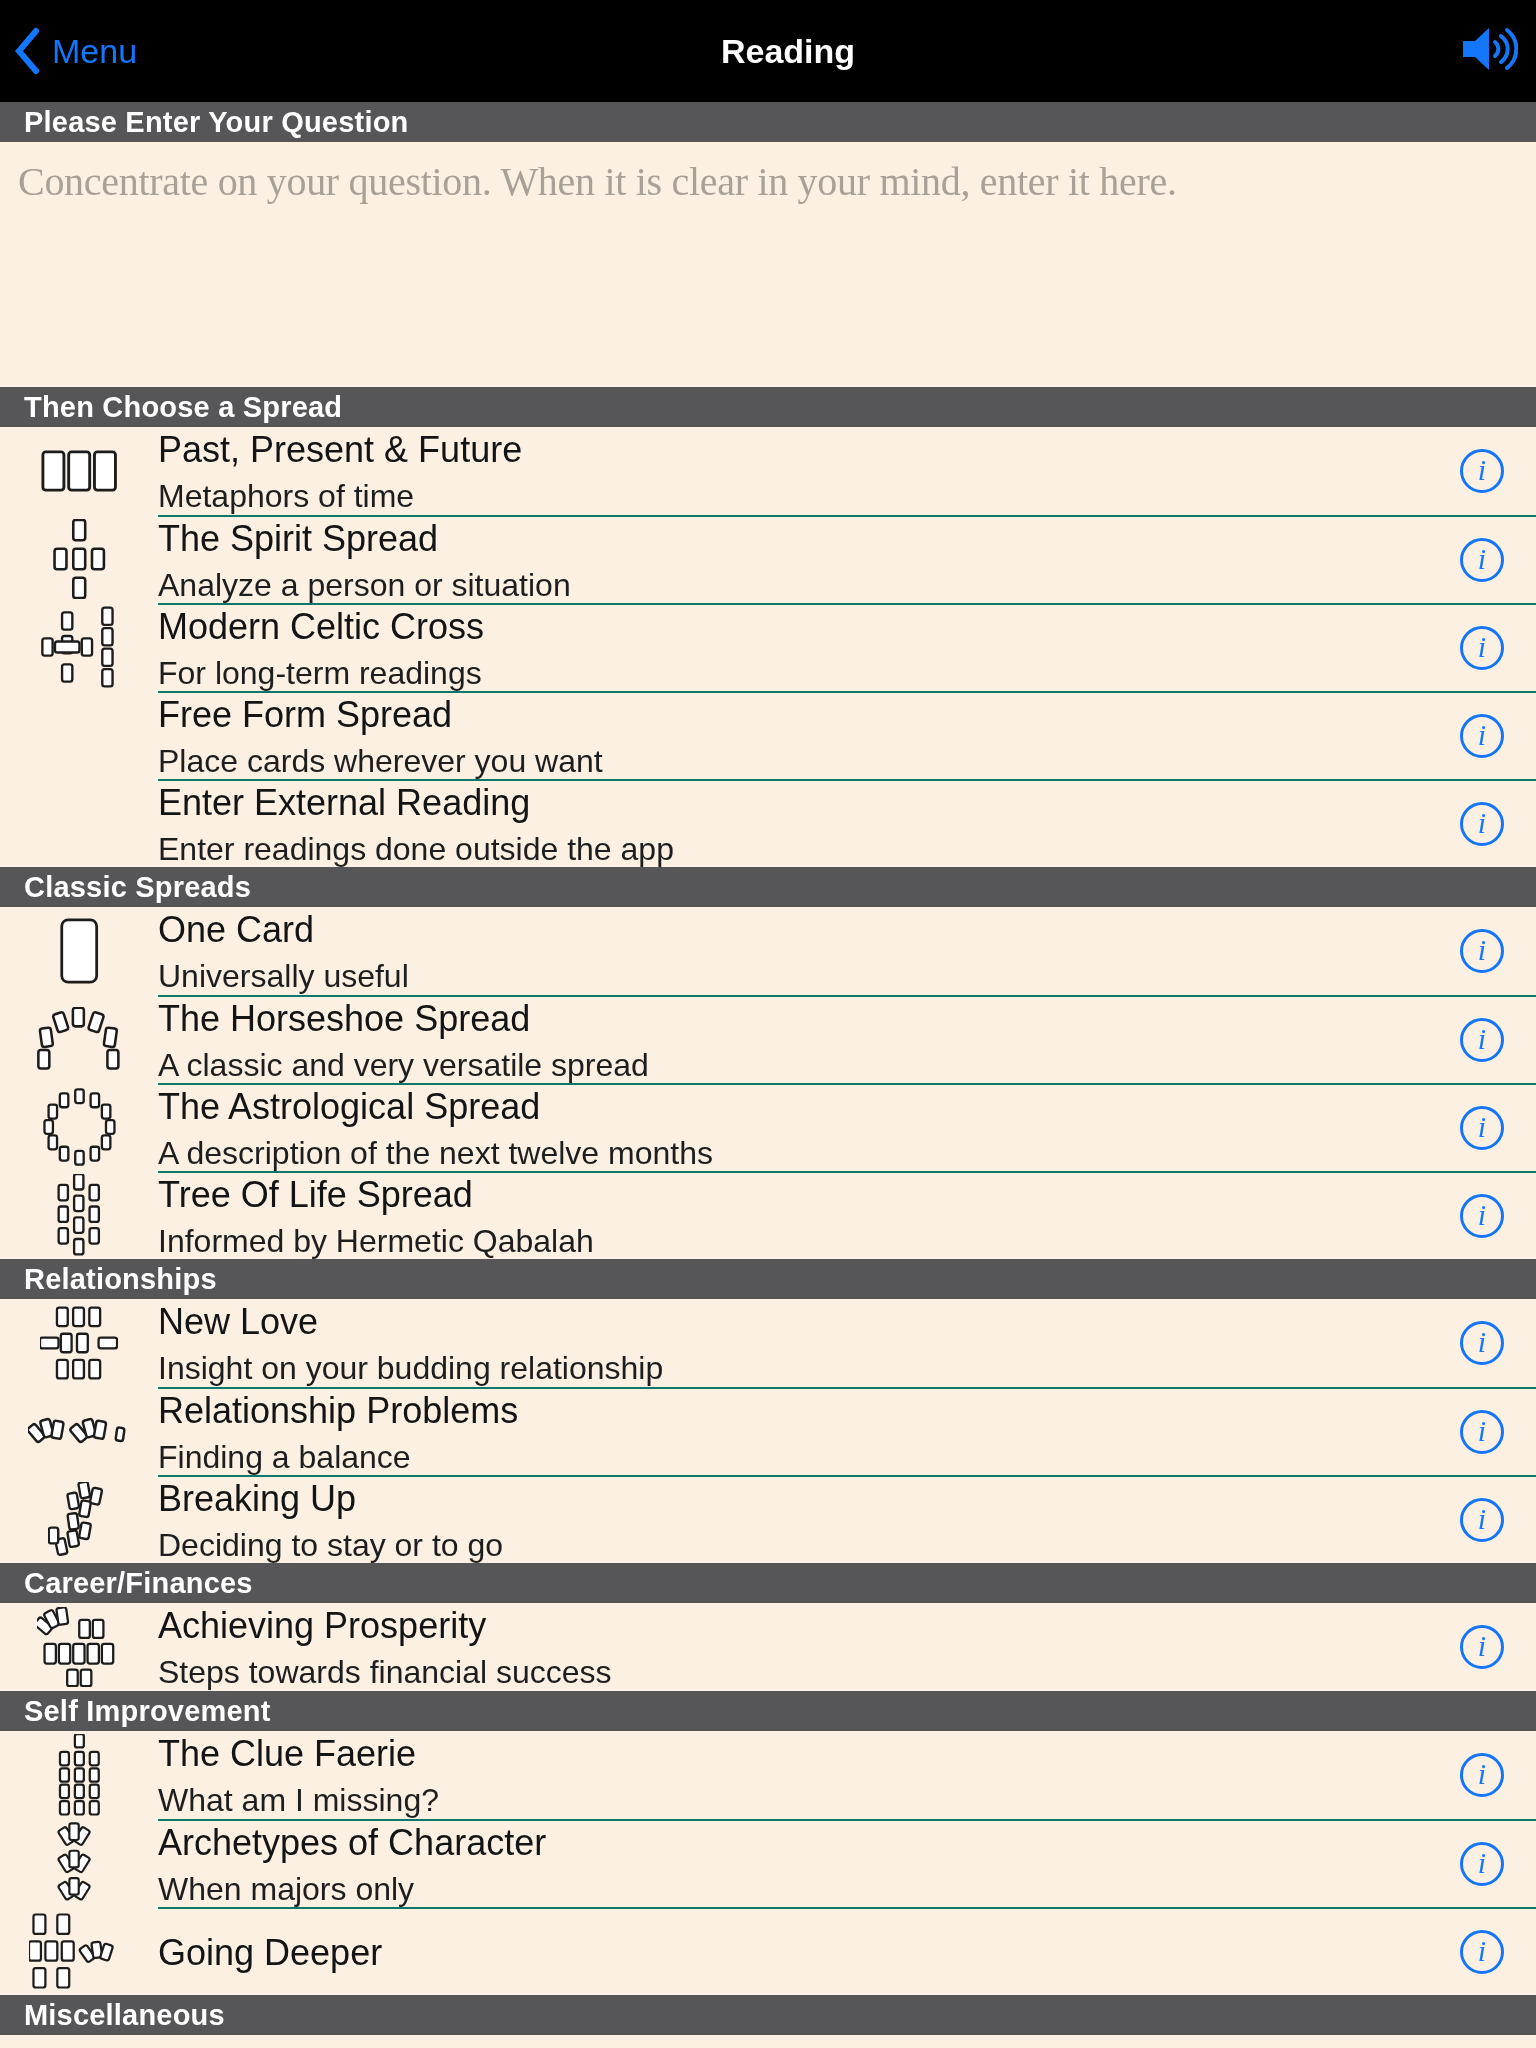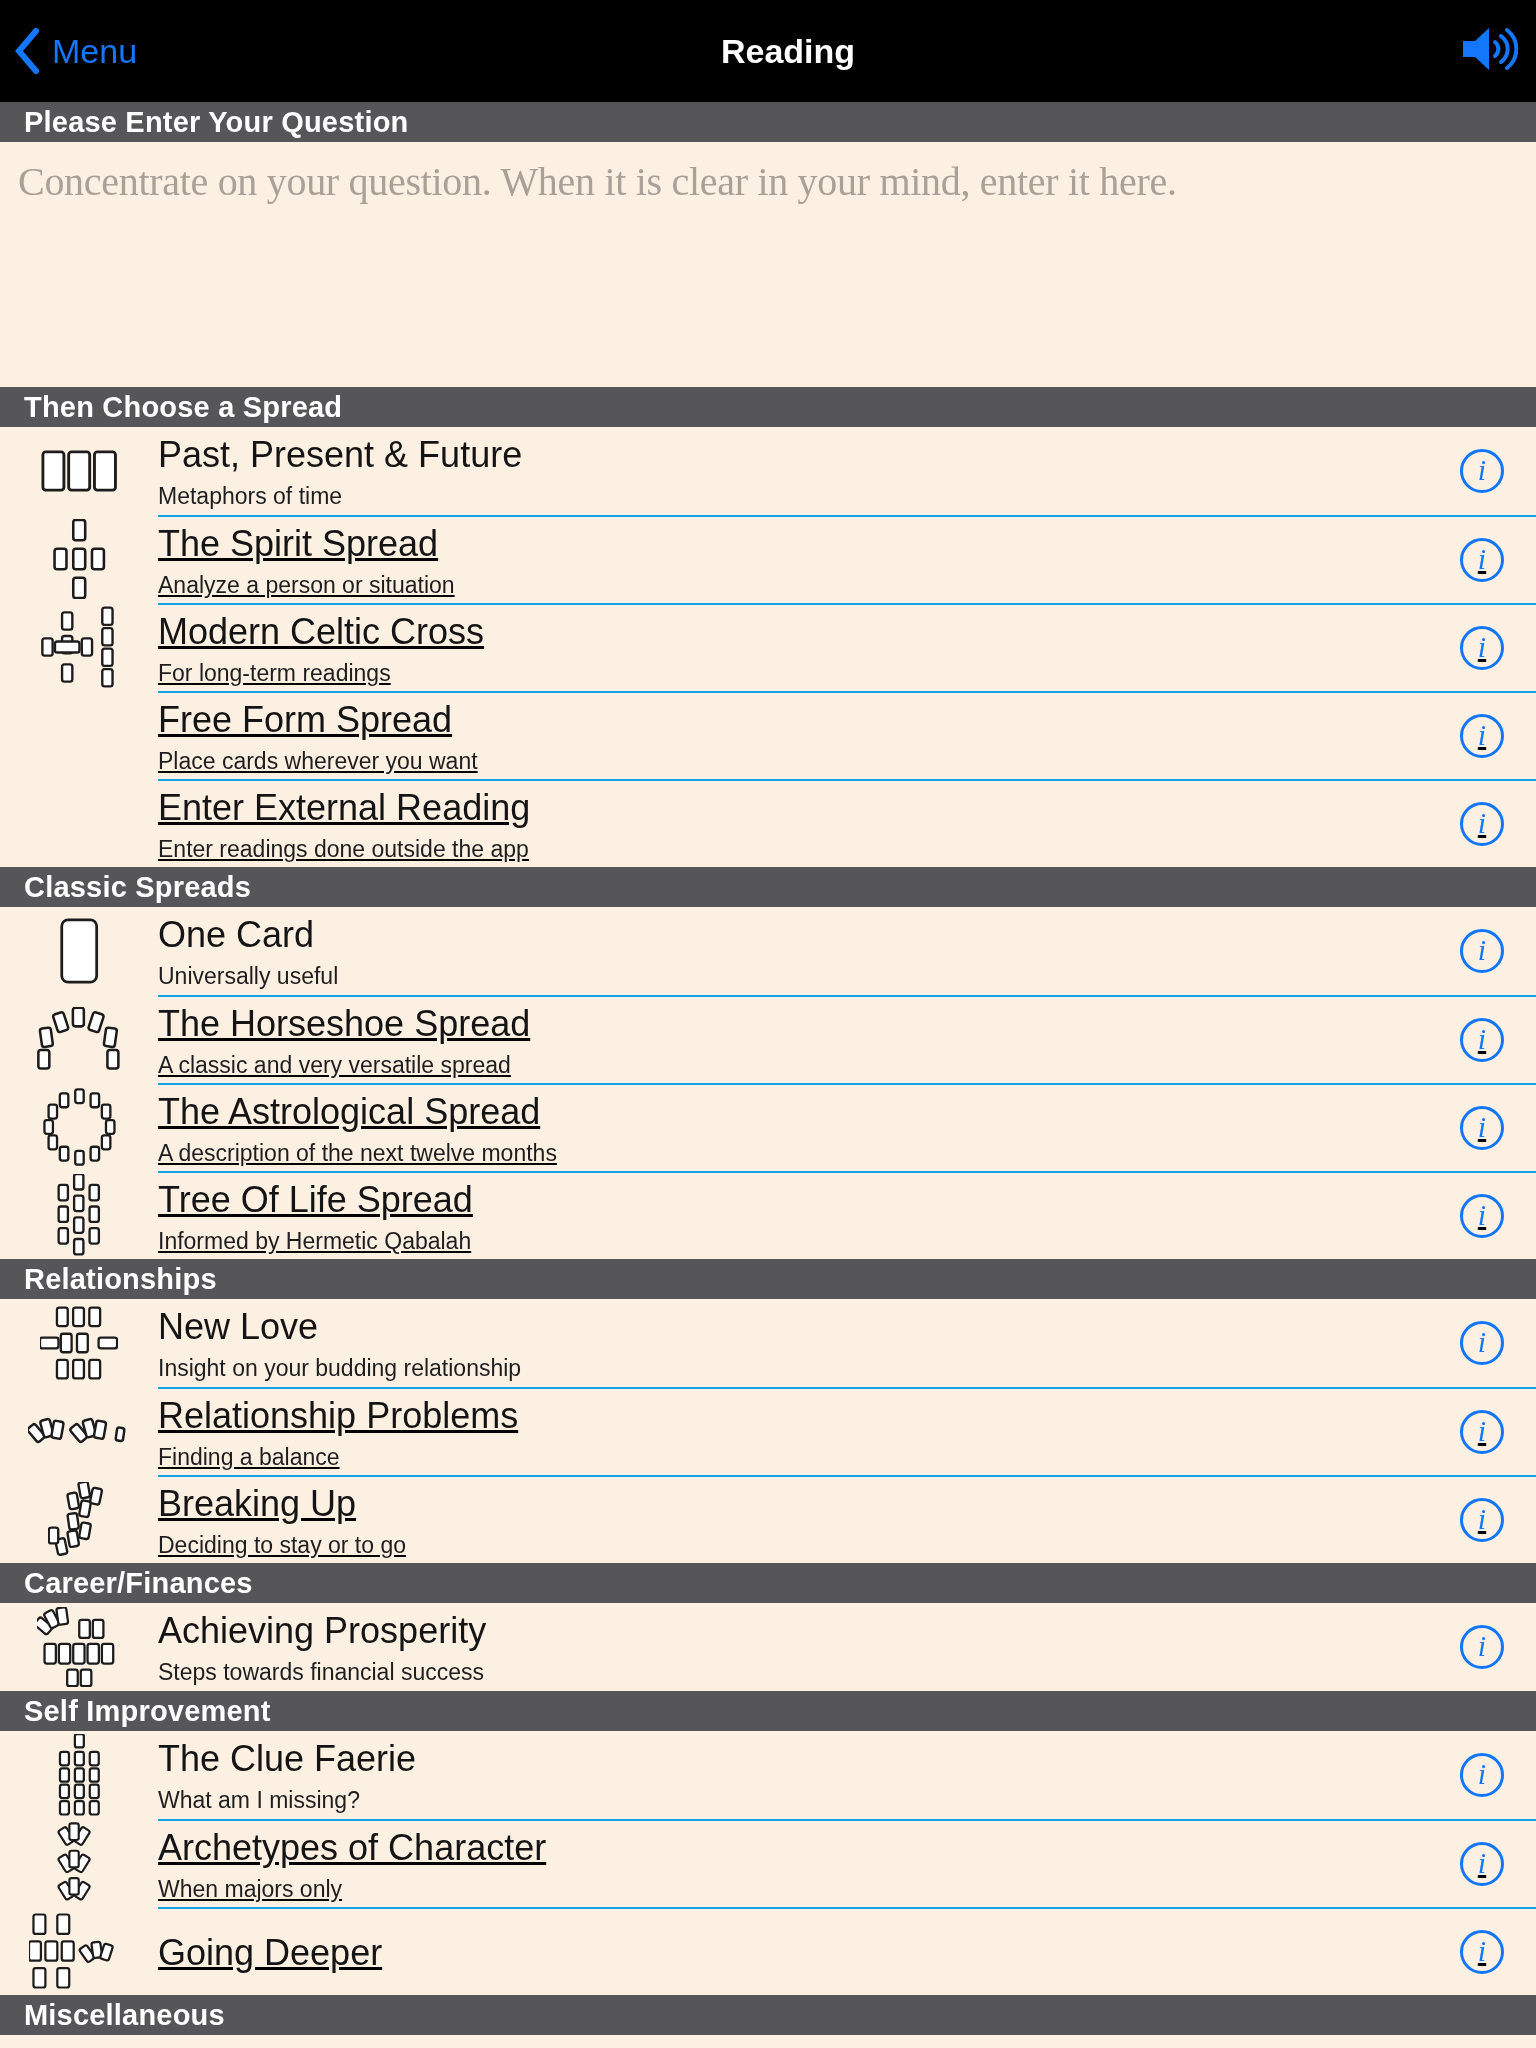--- a/index.html
+++ b/index.html
@@ -25,24 +25,24 @@
     width:100%;height:100%;box-sizing:border-box;border:none;outline:none;resize:none;
     background:transparent;padding:16px 18px;
     font-family:"Liberation Serif","DejaVu Serif",serif;
     font-size:40px;color:#4a443d;letter-spacing:-.3px;
   }
   .question-area textarea::placeholder{color:#a9a198;opacity:1;}
   
   .srow{display:flex;height:88px;align-items:stretch;cursor:pointer;}
   .icon-col{width:158px;flex:none;display:flex;align-items:center;justify-content:center;}
   .main-col{flex:1;min-width:0;display:flex;align-items:center;}
-  .srow + .srow .main-col{border-top:2px solid #0ea5e9;text-decoration:underline;}
+  .srow + .srow .main-col{border-top:2px solid #0f766e;}
   .text-col{flex:1;min-width:0;padding-top:2px;}
   .title{font-size:36px;color:#141414;line-height:1.15;white-space:nowrap;}
-  .subtitle{font-size:23px;color:#1e1e1e;margin-top:7px;white-space:nowrap;}
+  .subtitle{font-size:32px;color:#1e1e1e;margin-top:7px;white-space:nowrap;}
   .info-col{width:108px;flex:none;display:flex;align-items:center;justify-content:center;}
   .info-btn{width:44px;height:44px;box-sizing:border-box;border:3px solid #1476fb;border-radius:50%;
             color:#1476fb;display:flex;align-items:center;justify-content:center;
             font-family:"Liberation Serif","DejaVu Serif",serif;font-style:italic;
             font-size:30px;line-height:1;padding-bottom:3px;cursor:pointer;}
   .icon-col svg{display:block;}
 </style>
 </head>
 <body>
 

